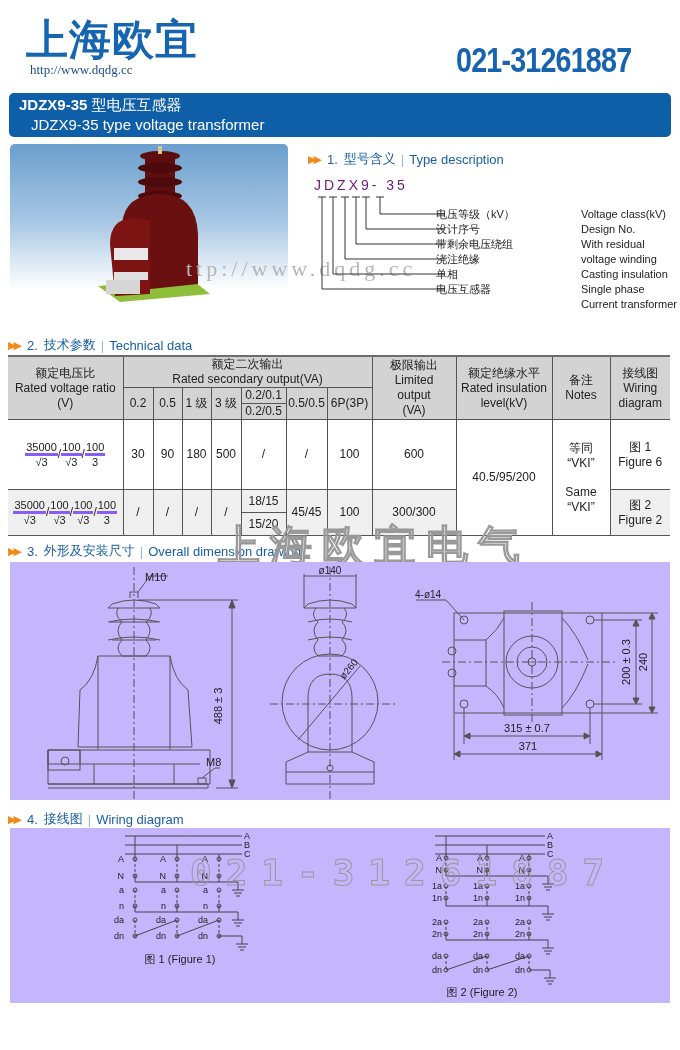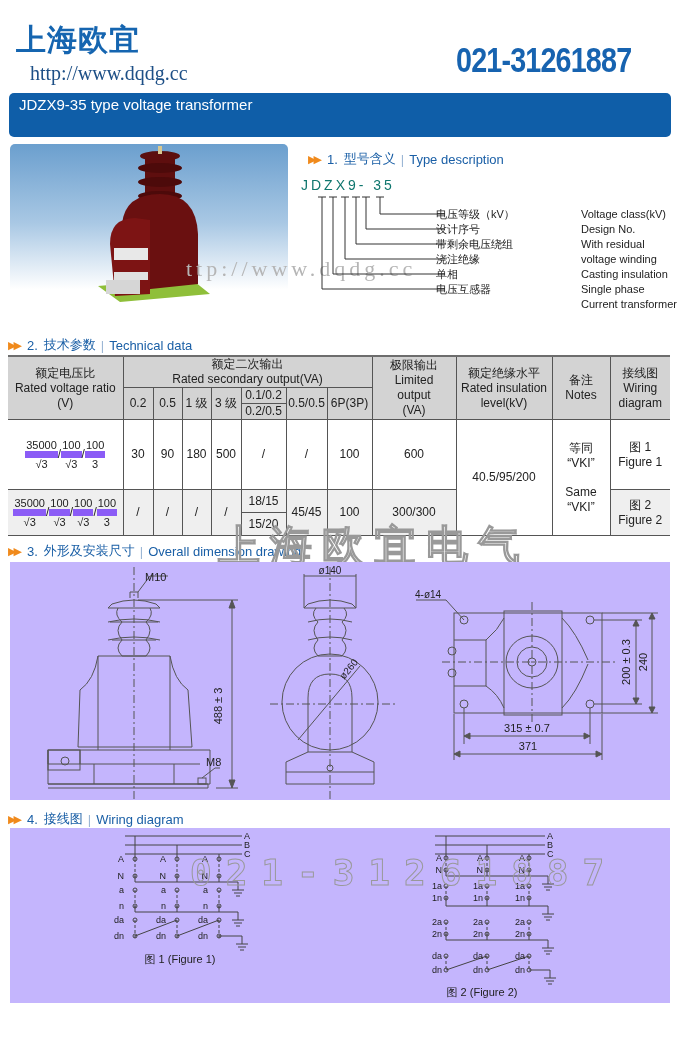--- a/index.html
+++ b/index.html
@@ -1,65 +1,66 @@
 <!DOCTYPE html>
 <html><head>
 <meta charset="utf-8">
 <style>
   * { margin:0; padding:0; box-sizing:border-box; }
   body { width:680px; height:1050px; background:#ffffff; position:relative; overflow:hidden;
          font-family:"Liberation Sans","DejaVu Sans",sans-serif; color:#222; }
   .abs { position:absolute; }
 
   
-  .brand-cn { left:16px; top:18px; font-size:30px; font-weight:bold; color:#1565b0; letter-spacing:1px; font-family:"DejaVu Sans",sans-serif; line-height:44px; }
-  .brand-url { left:30px; top:62px; font-size:20px; color:#1d4f86; font-family:"Liberation Serif",serif; }
+  .brand-cn { left:26px; top:18px; font-size:42px; font-weight:bold; color:#1565b0; letter-spacing:1px; font-family:"DejaVu Sans",sans-serif; line-height:44px; }
+  .brand-url { left:30px; top:62px; font-size:13px; color:#1d4f86; font-family:"Liberation Serif",serif; }
   .phone { left:456px; top:40px; font-size:35px; font-weight:bold; color:#1763b0; letter-spacing:-1px; font-family:"Liberation Sans",sans-serif; transform:scaleX(0.82); transform-origin:left center; }
   .title-bar { left:9px; top:93px; width:662px; height:44px; background:#0f5ea8; border-radius:5px; color:#fff; padding:2px 10px; }
   .title-bar .l1 { font-size:15px; line-height:20px; }
   .title-bar .l1 b { font-weight:bold; }
-  .title-bar .l2 { font-size:15px; line-height:19px; }
+  .title-bar .l2 { font-size:15px; line-height:19px;margin-left:12px; }
 
   
   .photo { left:10px; top:144px; width:278px; height:158px; border-radius:5px;
            background:linear-gradient(#6b9fce 0%, #a9c8e4 50%, #ffffff 92%); overflow:hidden; }
 
   
   .sec { font-size:13px; color:#1a5fa6; display:flex; align-items:center; white-space:nowrap; }
   .sec .arrows { color:#f08a1c; font-size:11px; letter-spacing:-3px; margin-right:8px; }
   .sec .num { margin-right:6px; }
   .sec .bar { color:#9ab5d4; margin:0 5px; }
 
   
-  .code { left:301px; top:177px; font-size:14px; letter-spacing:3px; color:#0f766e; }
+  .code { left:314px; top:177px; font-size:14px; letter-spacing:3px; color:#701a75; }
   .tcol { font-size:11px; color:#222; line-height:15px; }
 
   
   table.tech { position:absolute; left:8px; top:355px; width:662px; border-collapse:collapse; font-size:12px; color:#222; }
   table.tech td { border:1px solid #555; text-align:center; vertical-align:middle; padding:0; line-height:15px; }
   table.tech tr.h td { background:#d3d3d3; }
   table.tech td.nl { border-left:none; }
   table.tech td.nr { border-right:none; }
   table.tech tr.top td { border-top:2px solid #6d6d6d; }
   .frac { display:inline-block; text-align:center; font-size:11px; line-height:12px; vertical-align:middle; }
-  .frac .t { border-bottom:7px solid #8b5cf6; display:block; padding:0 1px; }
+  .frac .t { border-bottom:3px solid #8b5cf6; display:block; padding:0 1px; }
   .g { background:#efefef; }
 
   
   .panel { background:#c4b5fd; }
   .wm { color:rgba(255,255,255,0.0); -webkit-text-stroke:1px #999; font-weight:bold; }
 </style>
 </head>
 <body>
 
 <div class="abs brand-cn">上海欧宜</div>
 <div class="abs brand-url">http://www.dqdg.cc</div>
 <div class="abs phone">021-31261887</div>
 
 <div class="abs title-bar">
+  <div class="l1"><b>JDZX9-35</b> <span>型电压互感器</span></div>
   <div class="l2">JDZX9-35 type voltage transformer</div>
 </div>
 
 <div class="abs photo">
   <svg width="278" height="158" viewBox="0 0 278 158">
     <polygon points="88,142 180,134 200,150 110,158" fill="#8fbf3a"></polygon>
     <ellipse cx="150" cy="12" rx="20" ry="5" fill="#5a1010"></ellipse>
     <rect x="135" y="10" width="30" height="48" fill="#5e0e0e"></rect>
     <ellipse cx="150" cy="24" rx="22" ry="5" fill="#4d0a0a"></ellipse>
     <ellipse cx="150" cy="38" rx="22" ry="5" fill="#4d0a0a"></ellipse>
@@ -163,21 +164,21 @@
       <div>接线图</div>
       <div>Wiring</div>
       <div>diagram</div>
     </td>
   </tr>
   <tr class="h" style="height:16px;">
     <td rowspan="2">0.2</td>
     <td rowspan="2">0.5</td>
     <td rowspan="2">1 级</td>
     <td rowspan="2">3 级</td>
-    <td>0.1/0.2</td>
+    <td>0.2/0.1</td>
     <td rowspan="2">0.5/0.5</td>
     <td rowspan="2">6P(3P)</td>
   </tr>
   <tr class="h" style="height:16px;">
     <td>0.2/0.5</td>
   </tr>
 
   <tr style="height:70px;">
     <td class="nl">
       <span class="frac"><span class="t">35000</span><span>√3</span></span>/<span class="frac"><span class="t">100</span><span>√3</span></span>/<span class="frac"><span class="t">100</span><span>3</span></span>
@@ -193,21 +194,21 @@
     <td rowspan="3">40.5/95/200</td>
     <td rowspan="3">
       <div>等同</div>
       <div>“VKI”</div>
       <div style="height:14px"></div>
       <div>Same</div>
       <div>“VKI”</div>
     </td>
     <td class="nr">
       <div>图 1</div>
-      <div>Figure 1</div>
+      <div>Figure 6</div>
     </td>
   </tr>
   <tr style="height:23px;">
     <td rowspan="2" class="nl g">
       <span class="frac"><span class="t">35000</span><span>√3</span></span>/<span class="frac"><span class="t">100</span><span>√3</span></span>/<span class="frac"><span class="t">100</span><span>√3</span></span>/<span class="frac"><span class="t">100</span><span>3</span></span>
     </td>
     <td rowspan="2" class="g">/</td>
     <td rowspan="2" class="g">/</td>
     <td rowspan="2" class="g">/</td>
     <td rowspan="2" class="g">/</td>

